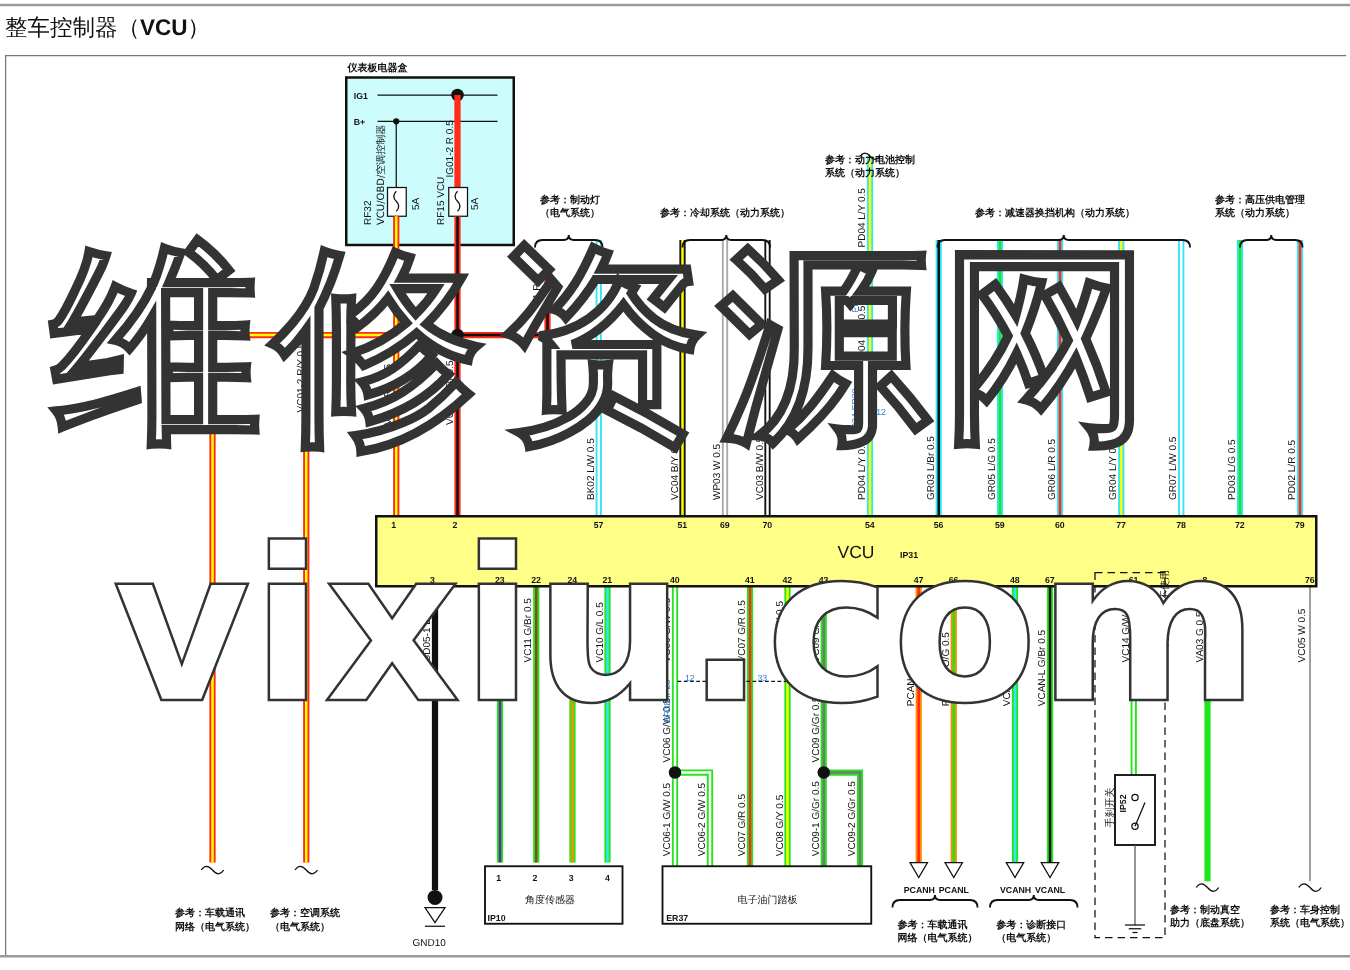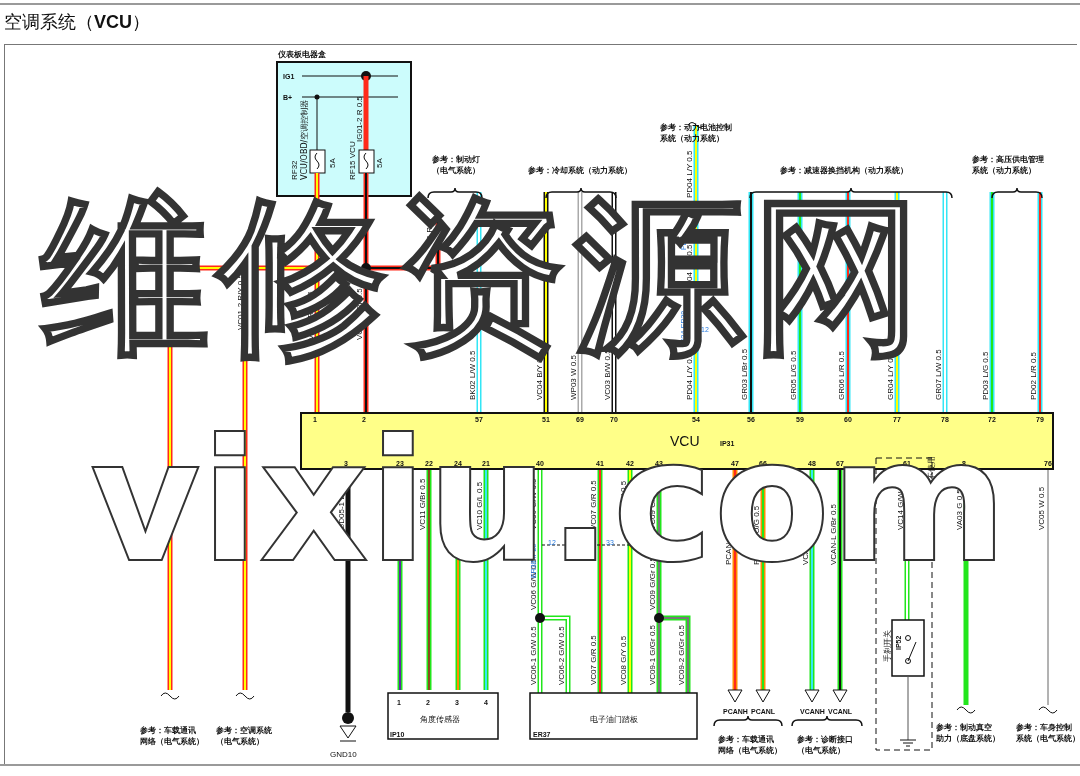--- a/index.html
+++ b/index.html
@@ -14,21 +14,21 @@
   .pin{font-family:"Liberation Sans",sans-serif;font-size:7px;font-weight:bold;fill:#111;}
   .blue{font-family:"Liberation Sans",sans-serif;font-size:7px;fill:#2a7de1;}
   .cn{font-family:"DejaVu Sans",sans-serif;font-size:8px;fill:#111;}
   .big{font-family:"Liberation Sans",sans-serif;font-size:14px;fill:#111;}
   .wm{font-family:"DejaVu Sans",sans-serif;font-weight:bold;fill:#fff;stroke:#333;stroke-width:2;}
 </style>
 </head>
 <body>
 
 <div class="topline"></div>
-<div class="title"><span>空调系统（</span><b>VCU</b><span>）</span></div>
+<div class="title"><span>整车控制器（</span><b>VCU</b><span>）</span></div>
 <div class="frame"></div>
 <div class="bottomline"></div>
 
 <svg width="1080" height="776" viewBox="0 0 1080 776">
   <defs>
     <g id="wm-dummy"></g>
   </defs>
 
   <text class="cn" x="278" y="57" font-weight="bold">仪表板电器盒</text>
   <rect x="277" y="62" width="134" height="134" fill="#ccfcfc" stroke="#111" stroke-width="2"></rect>

